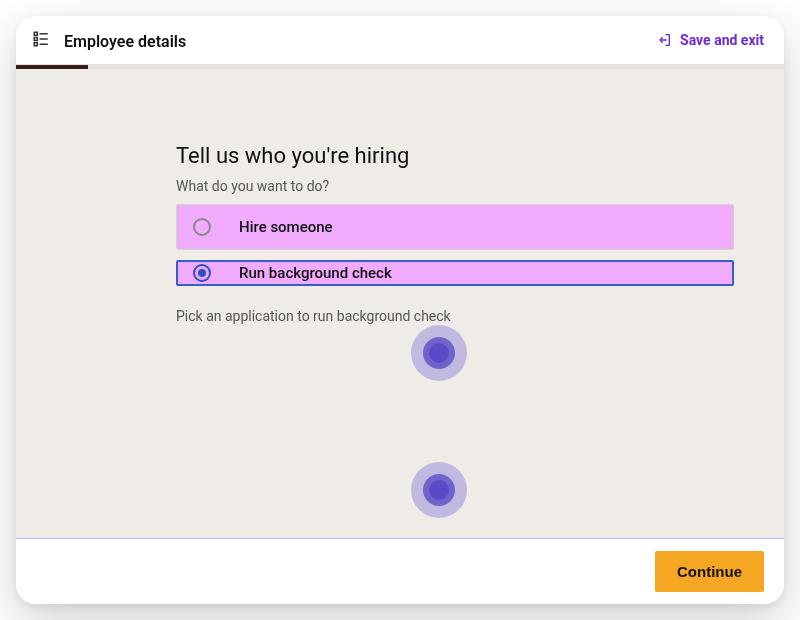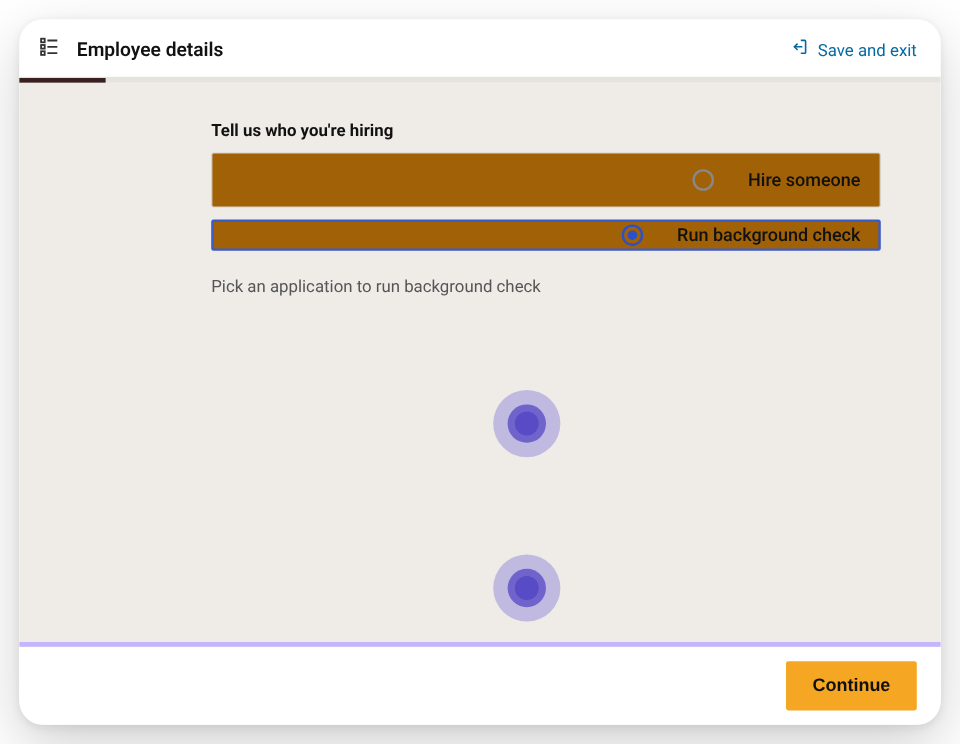--- a/index.html
+++ b/index.html
@@ -19,54 +19,54 @@
   position: relative;
 }
 .header {
   display: flex; align-items: center; justify-content: space-between;
   padding: 14px 20px 12px 16px;
   border-bottom: 1px solid #e6e3df;
 }
 .header-left { display: flex; align-items: center; gap: 14px; }
 .steps-icon { color: #333; }
 .header-title { font-weight: 600; font-size: 16px; color: #111; }
-.save-exit { display: flex; align-items: flex-end; gap: 8px; font-size: 14px; font-weight: 400; color: #0369a1; cursor: pointer; }
+.save-exit { display: flex; align-items: flex-start; gap: 8px; font-size: 14px; font-weight: 700; color: #6d28d9; cursor: pointer; }
 .progress {
   height: 4px; background: #e6e3df; position: relative;
 }
 .progress-fill {
   position: absolute; top: 0; left: 0; height: 4px; background: #3a1f1f; width: 72px;
 }
 .content {
   flex: 1;
   background: #efece8;
   padding: 32px 50px 0 160px;
   position: relative;
 }
-.title { font-size: 14px; font-weight: 700; color: #111; margin-bottom: 10px; }
+.title { font-size: 22px; font-weight: 400; color: #111; margin-bottom: 10px; margin-top: 42px; }
 .subtitle { font-size: 15px; color: #333; line-height: 1.4; margin-bottom: 30px; max-width: 500px; }
 .field-label { font-size: 14px; color: #555; margin-bottom: 10px; }
 .options { display: flex; flex-direction: column; gap: 10px; margin-bottom: 22px; }
 .option {
-  background: #a16207; border: 1px solid #d6d2cc; border-radius: 2px;
+  background: #f0abfc; border: 1px solid #d6d2cc; border-radius: 2px;
   padding: 13px 16px; display: flex; align-items: center; gap: 28px;
-  cursor: pointer; position: relative; justify-content: flex-end;
+  cursor: pointer; position: relative;
 }
 .option.selected { border: 2px solid #3a5bcc; padding: 2px 15px; }
 .radio {
   width: 18px; height: 18px; border-radius: 50%;
   border: 2px solid #888; position: relative; flex-shrink: 0;
 }
 .option.selected .radio { border-color: #2d4fc7; }
 .option.selected .radio::after {
   content: ""; position: absolute; inset: 3px; border-radius: 50%; background: #2d4fc7;
 }
 .option-label { font-size: 15px; color: #111; font-weight: 500; }
 .footer {
-  background: #fff; border-top: 4px solid #c4b5fd;
+  background: #fff; border-top: 1px solid #c4b5fd;
   display: flex; justify-content: flex-end;
   padding: 12px 20px;
 }
 .continue-btn {
   background: #f5a623;
   border: none; border-radius: 2px;
   padding: 12px 22px;
   font-size: 15px; font-weight: 600; color: #111;
   cursor: pointer;
 }
@@ -113,20 +113,21 @@
       <span>Save and exit</span>
     </div>
   </div>
   <div class="progress">
     <div class="progress-fill"></div>
   </div>
 
   <div class="content">
     <h1 class="title">Tell us who you're hiring</h1>
 
+    <div class="field-label">What do you want to do?</div>
     <div class="options">
       <div class="option">
         <span class="radio"></span>
         <span class="option-label">Hire someone</span>
       </div>
       <div class="option selected">
         <span class="radio"></span>
         <span class="option-label">Run background check</span>
       </div>
     </div>

